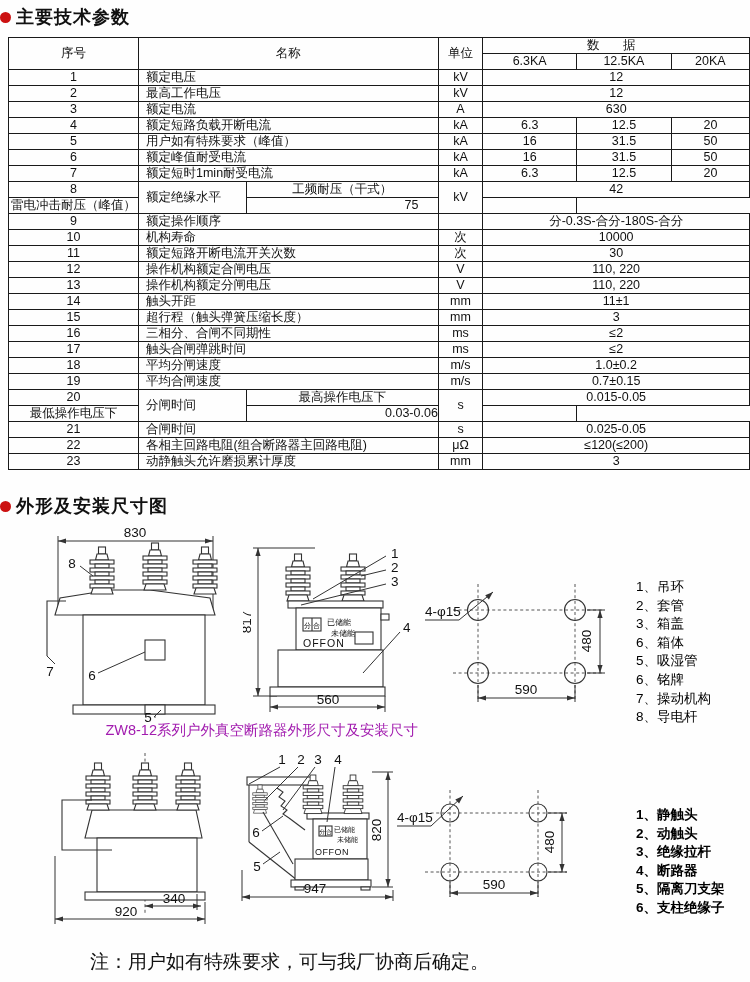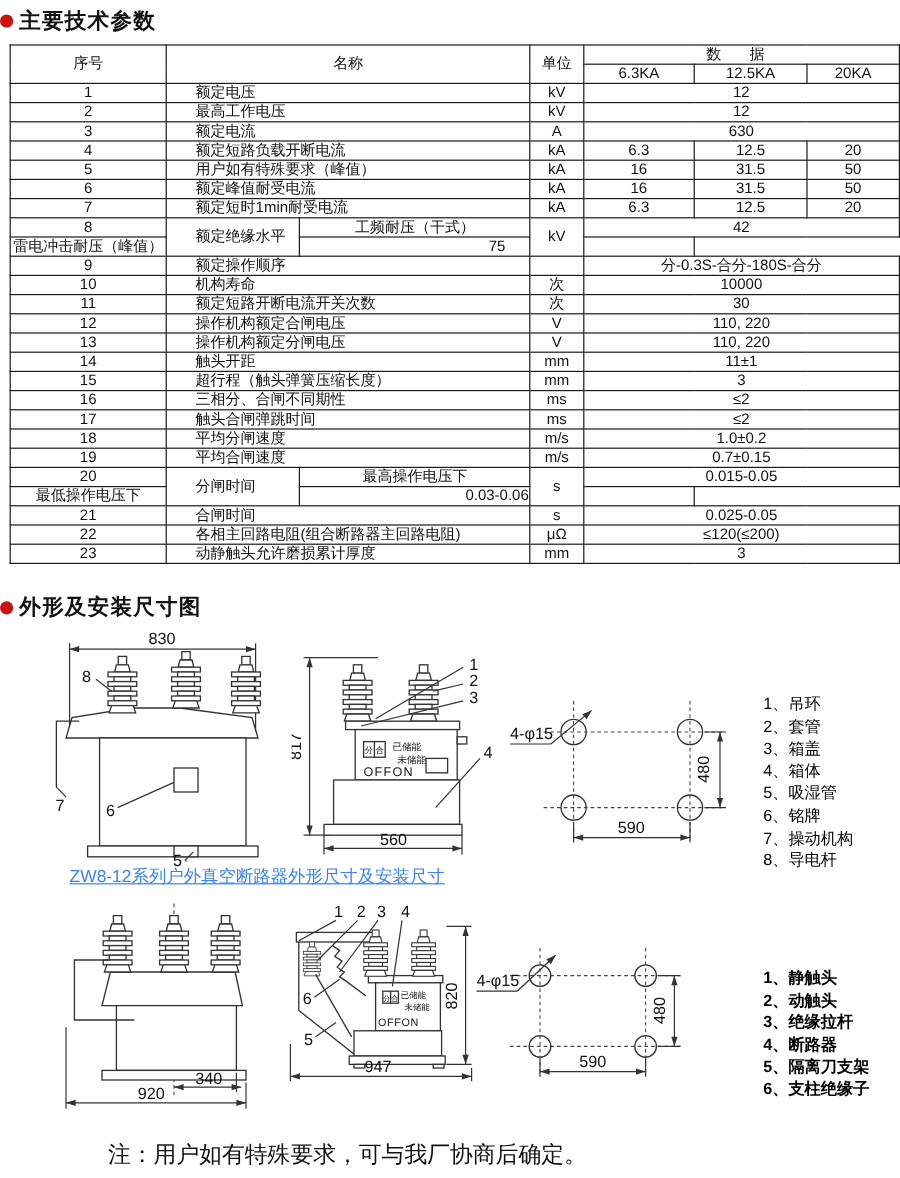--- a/index.html
+++ b/index.html
@@ -7,39 +7,39 @@
        font-family:"Liberation Sans","DejaVu Sans",sans-serif;color:#111;}
   .sec-title{position:absolute;left:0;display:flex;align-items:center;gap:5px;
              font-weight:bold;font-size:18px;letter-spacing:1px;}
   .bullet{width:11px;height:11px;border-radius:50%;background:#cc1111;flex:none;}
   #t1{top:5px;} #t2{top:494px;}
 
   
   #ptable{position:absolute;left:8px;top:37px;border-collapse:collapse;table-layout:fixed;}
   #ptable td{border:1.6px solid #1a1a1a;height:15px;padding:0 2px;font-size:12.5px;
              text-align:center;white-space:nowrap;overflow:hidden;line-height:1.05;}
-  #ptable td.name{text-align:left;padding-left:24px;}
+  #ptable td.name{text-align:left;padding-left:7px;}
   #ptable td.dhead{letter-spacing:10px;}
 
   
   .d{position:absolute;}
   .ln{fill:#fff;stroke:#333;stroke-width:1.1;}
   .ln2{fill:none;stroke:#333;stroke-width:1.1;}
   .dash{fill:none;stroke:#444;stroke-width:0.9;stroke-dasharray:3 2.6;}
   .dim{stroke:#333;stroke-width:1;fill:none;}
   .ah{fill:#333;stroke:none;}
   svg text{fill:#111;font-family:"Liberation Sans","DejaVu Sans",sans-serif;font-size:13.5px;}
   text.co{font-size:13.5px;}
   text.tiny{font-size:7px;}
   text.tsm{font-size:8px;}
   text.offon{font-size:10.5px;letter-spacing:1px;}
   .legend{position:absolute;left:636px;margin:0;padding:0;list-style:none;
           font-size:13.5px;line-height:18.6px;color:#000000;}
   #legend1{top:578px;} #legend2{top:806px;font-weight:bold;}
-  .caption{position:absolute;font-size:14.5px;text-align:left;color:#3b82f6;text-decoration:underline;}
+  .caption{position:absolute;font-size:14.5px;text-align:right;color:#a21caf;}
   #cap1{left:58px;top:721px;width:360px;}
   #cap2{left:53px;top:963px;width:368px;margin-top:30px;}
   #note{position:absolute;left:90px;top:949px;font-size:19px;font-weight:normal;}
 </style>
 </head>
 <body>
 
 <svg width="0" height="0" style="position:absolute" aria-hidden="true">
   <defs>
     <g id="insul">
@@ -343,21 +343,21 @@
   <line class="dim" x1="53" y1="150" x2="150" y2="150"></line>
   <polygon class="ah" points="53,150 61,147.4 61,152.6"></polygon>
   <polygon class="ah" points="150,150 142,147.4 142,152.6"></polygon>
   <text x="101" y="146" text-anchor="middle">590</text>
 </svg>
 
 <ul class="legend" id="legend1">
     <li>1、吊环</li>
     <li>2、套管</li>
     <li>3、箱盖</li>
-    <li>4、箱体</li>
+    <li>6、箱体</li>
     <li>5、吸湿管</li>
     <li>6、铭牌</li>
     <li>7、操动机构</li>
     <li>8、导电杆</li>
   </ul>
 <div class="caption" id="cap1">ZW8-12系列户外真空断路器外形尺寸及安装尺寸</div>
 
 <svg class="d" style="left:22px;top:748px" width="210" height="178" viewBox="0 0 210 178">
   <line class="dash" x1="123" y1="5" x2="123" y2="166"></line>
   <g>

